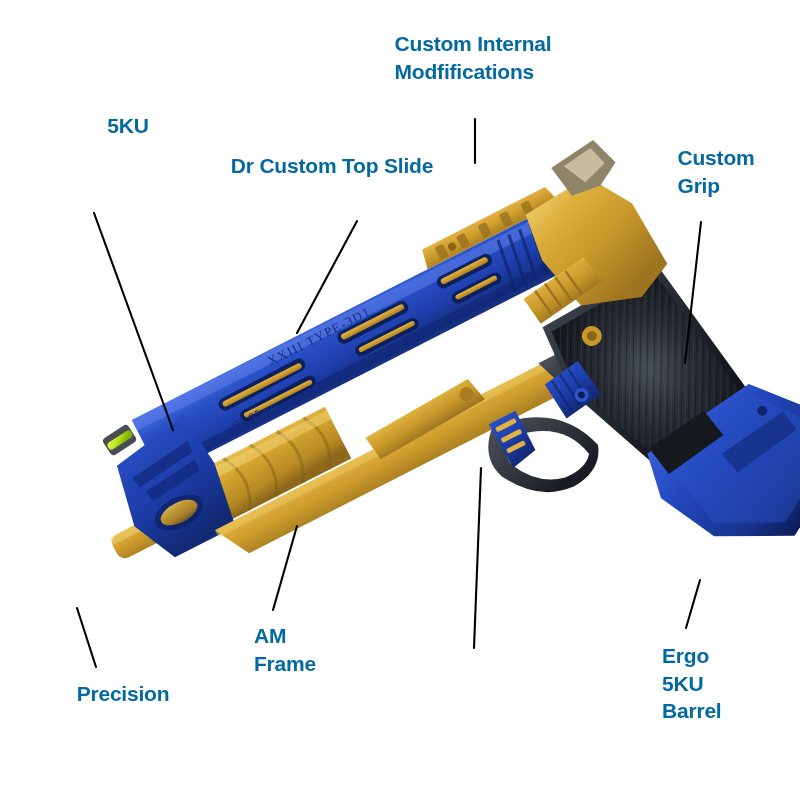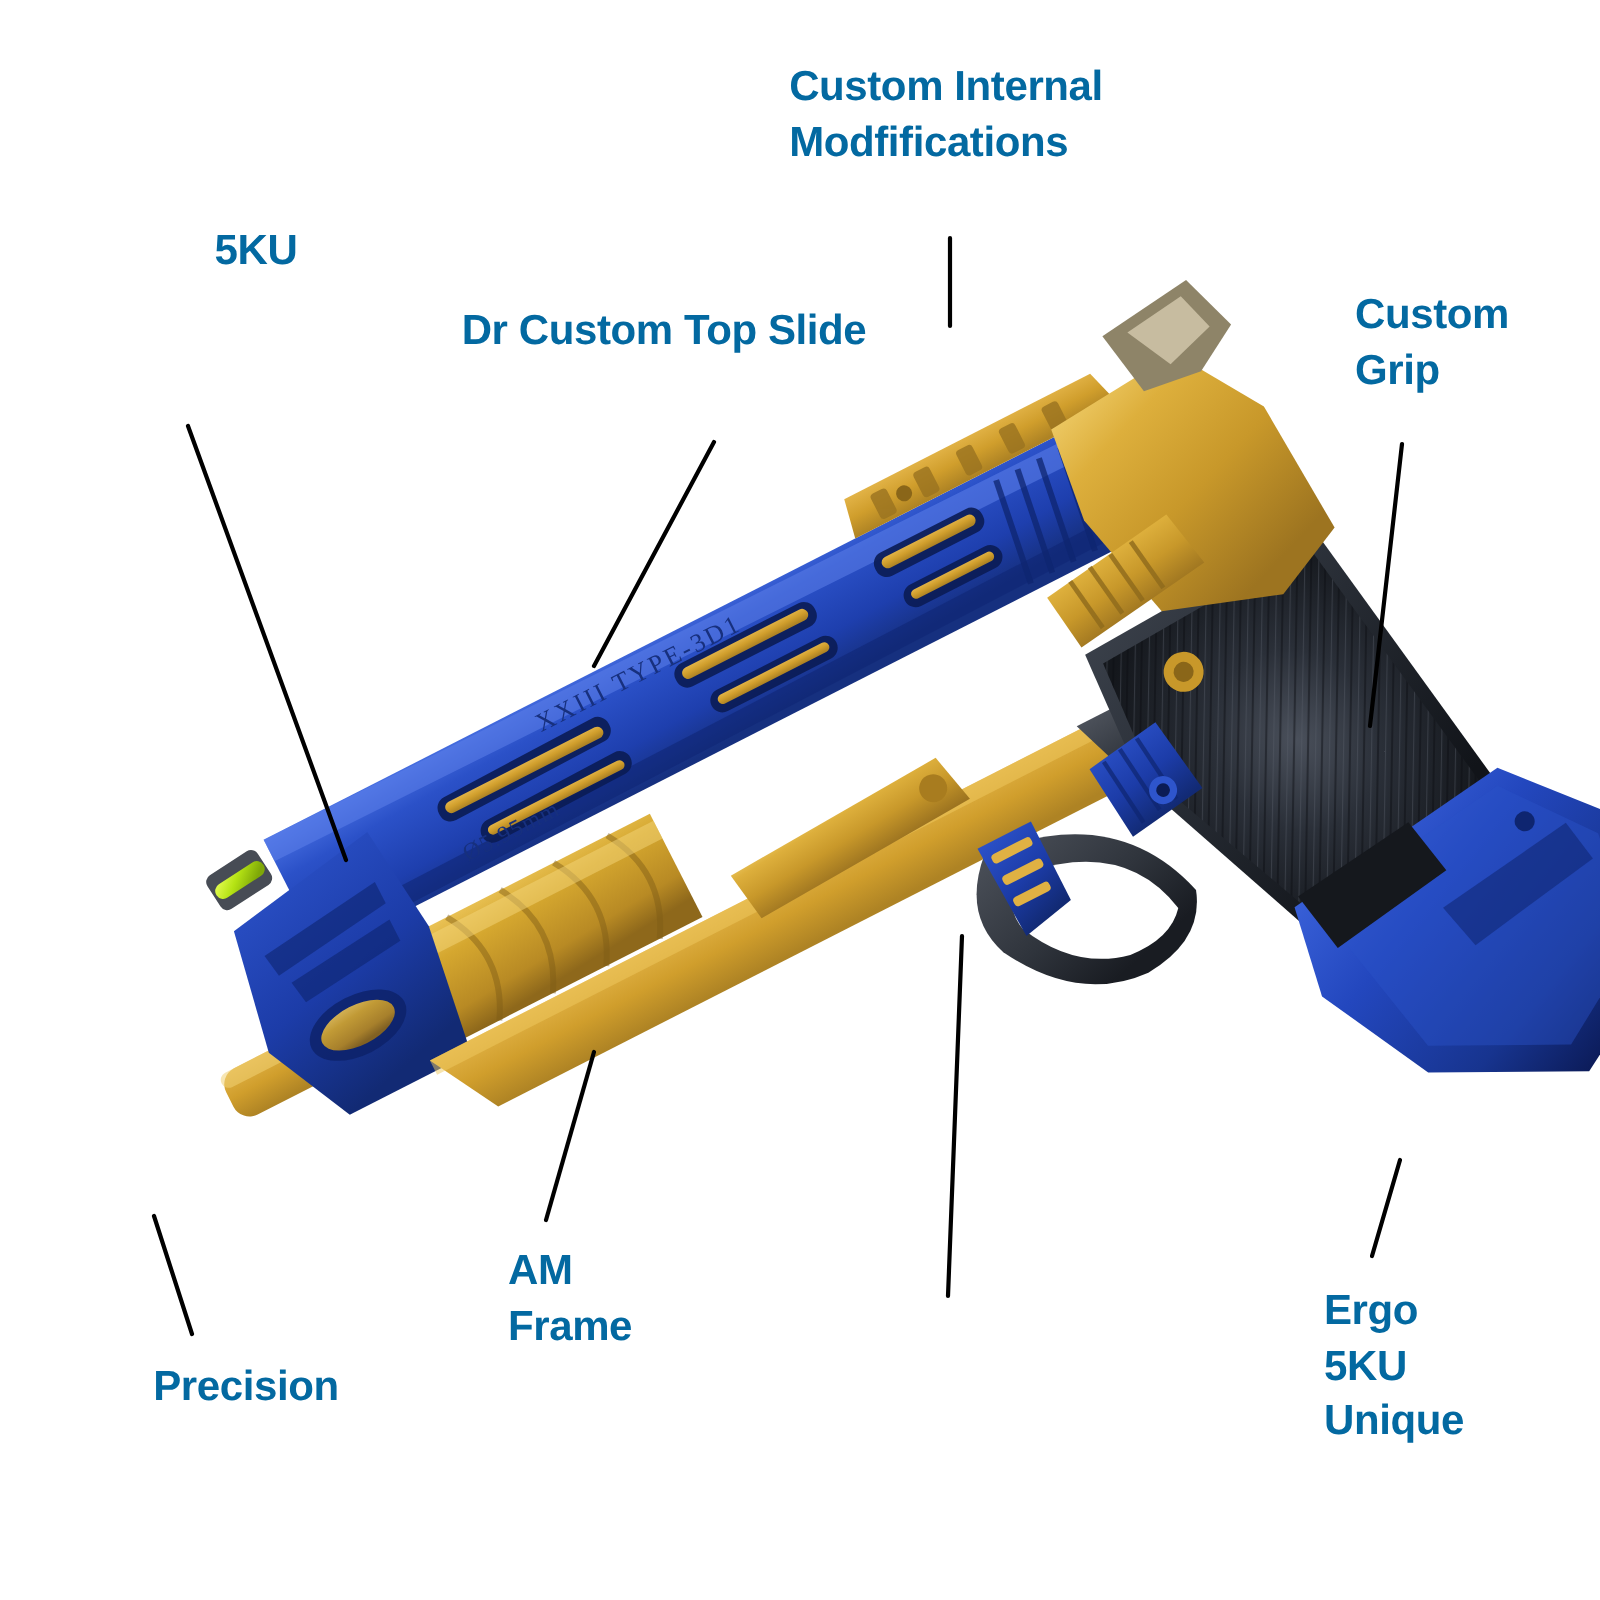--- a/index.html
+++ b/index.html
@@ -308,19 +308,19 @@
         <line x1="297" y1="526" x2="273" y2="610" stroke="#000000"></line>
         <line x1="77" y1="608" x2="96" y2="667" stroke="#000000"></line>
       </g>
   </svg>
 
   <div id="callouts">
       <div class="callout" style="left: 128px; top: 112px;"><span class="l1">5KU</span></div>
       <div class="callout" style="left: 332px; top: 152px;"><span class="l1">Dr Custom Top Slide</span></div>
       <div class="callout" style="left: 473px; top: 30px;"><span class="l1">Custom Internal</span><span class="l2">Modfifications</span></div>
       <div class="callout" style="left: 700px; top: 144px; margin-left: 16px;"><span class="l1">Custom</span><span class="l2">Grip</span></div>
-      <div class="callout" style="left: 708px; top: 642px;"><span class="l1">Ergo 5KU</span><span class="l2">Unique</span></div>
+      <div class="callout" style="left: 708px; top: 642px;"><span class="l1">Ergo 5KU</span><span class="l2">Barrel</span></div>
       <div class="callout" style="left: 477px; top: 658px;"></div>
       <div class="callout" style="left: 285px; top: 622px;"><span class="l1">AM</span><span class="l2">Frame</span></div>
       <div class="callout" style="left: 123px; top: 680px;"><span class="l1">Precision</span></div>
     </div>
 
 </div>
 
 </body></html>

